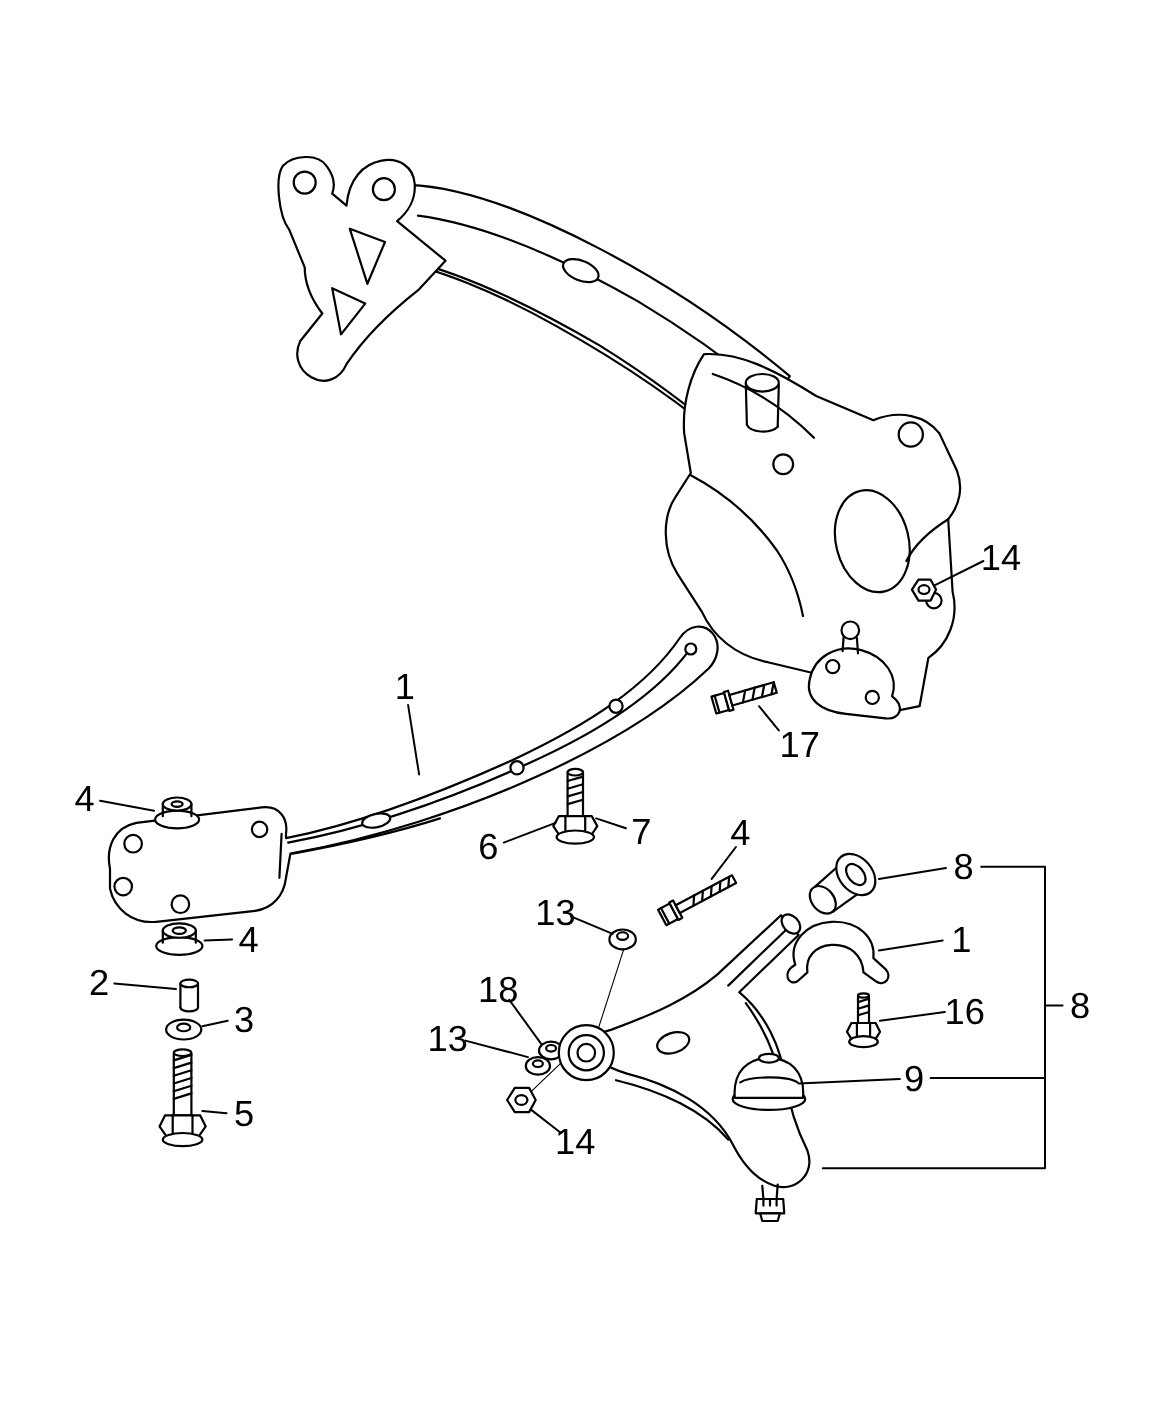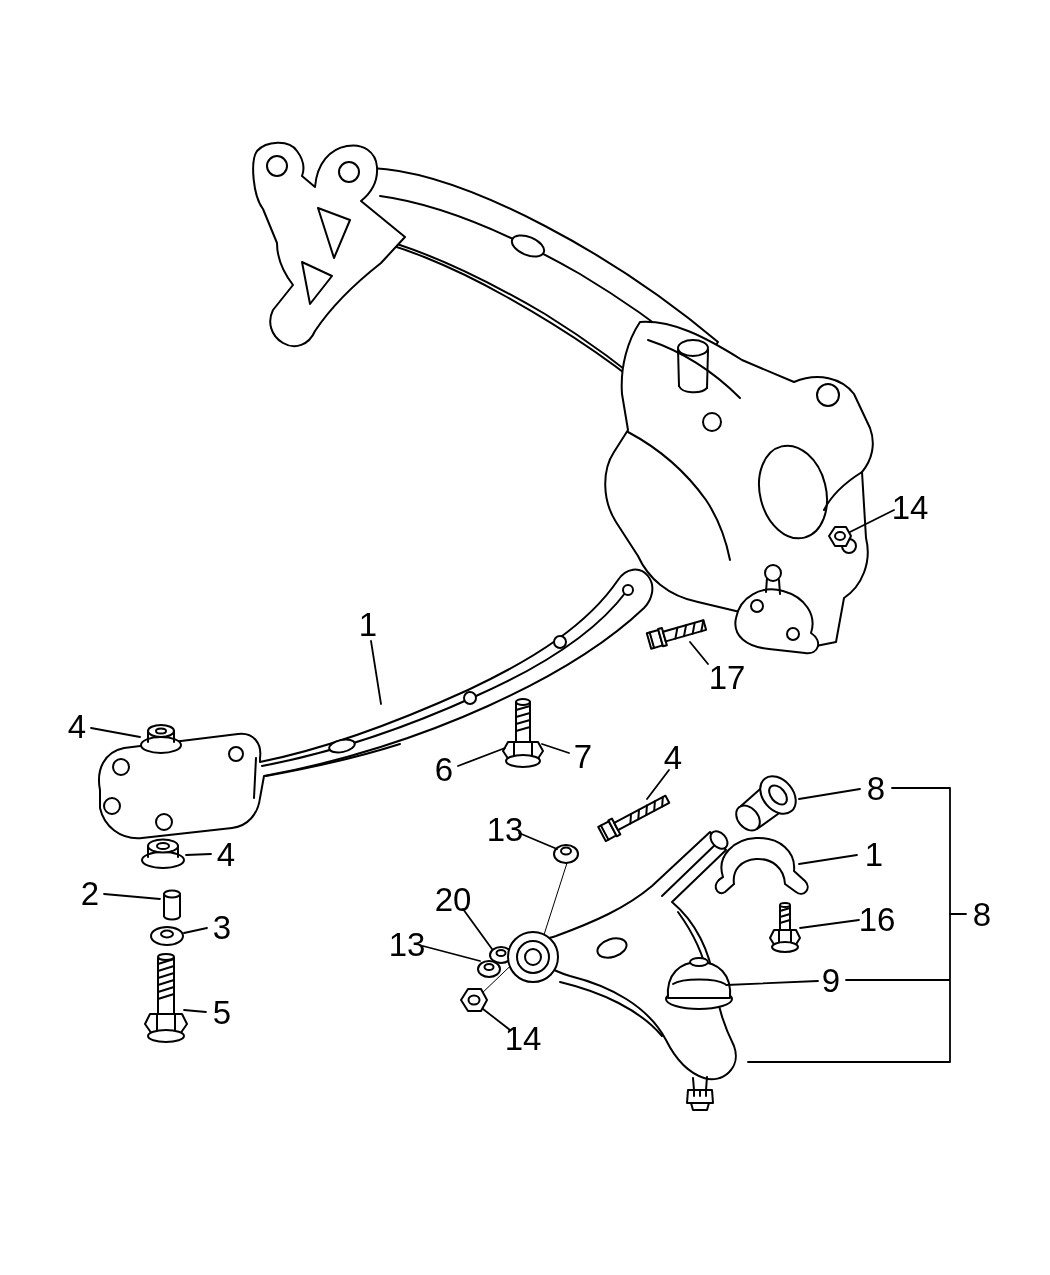--- a/index.html
+++ b/index.html
@@ -236,21 +236,21 @@
   <span class="callout" style="left:222px;top:927px">3</span>
   <span class="callout" style="left:77px;top:726px">4</span>
   <span class="callout" style="left:226px;top:854px">4</span>
   <span class="callout" style="left:222px;top:1012px">5</span>
   <span class="callout" style="left:444px;top:769px">6</span>
   <span class="callout" style="left:583px;top:756px">7</span>
   <span class="callout" style="left:982px;top:914px">8</span>
   <span class="callout" style="left:831px;top:980px">9</span>
   <span class="callout" style="left:876px;top:788px">8</span>
   <span class="callout" style="left:874px;top:854px">1</span>
-  <span class="callout" style="left:453px;top:899px">20</span>
+  <span class="callout" style="left:453px;top:899px">18</span>
   <span class="callout" style="left:505px;top:829px">13</span>
   <span class="callout" style="left:407px;top:944px">13</span>
   <span class="callout" style="left:910px;top:507px">14</span>
   <span class="callout" style="left:523px;top:1038px">14</span>
   <span class="callout" style="left:673px;top:757px">4</span>
   <span class="callout" style="left:877px;top:919px">16</span>
   <span class="callout" style="left:727px;top:677px">17</span>
 
 </div>
 

